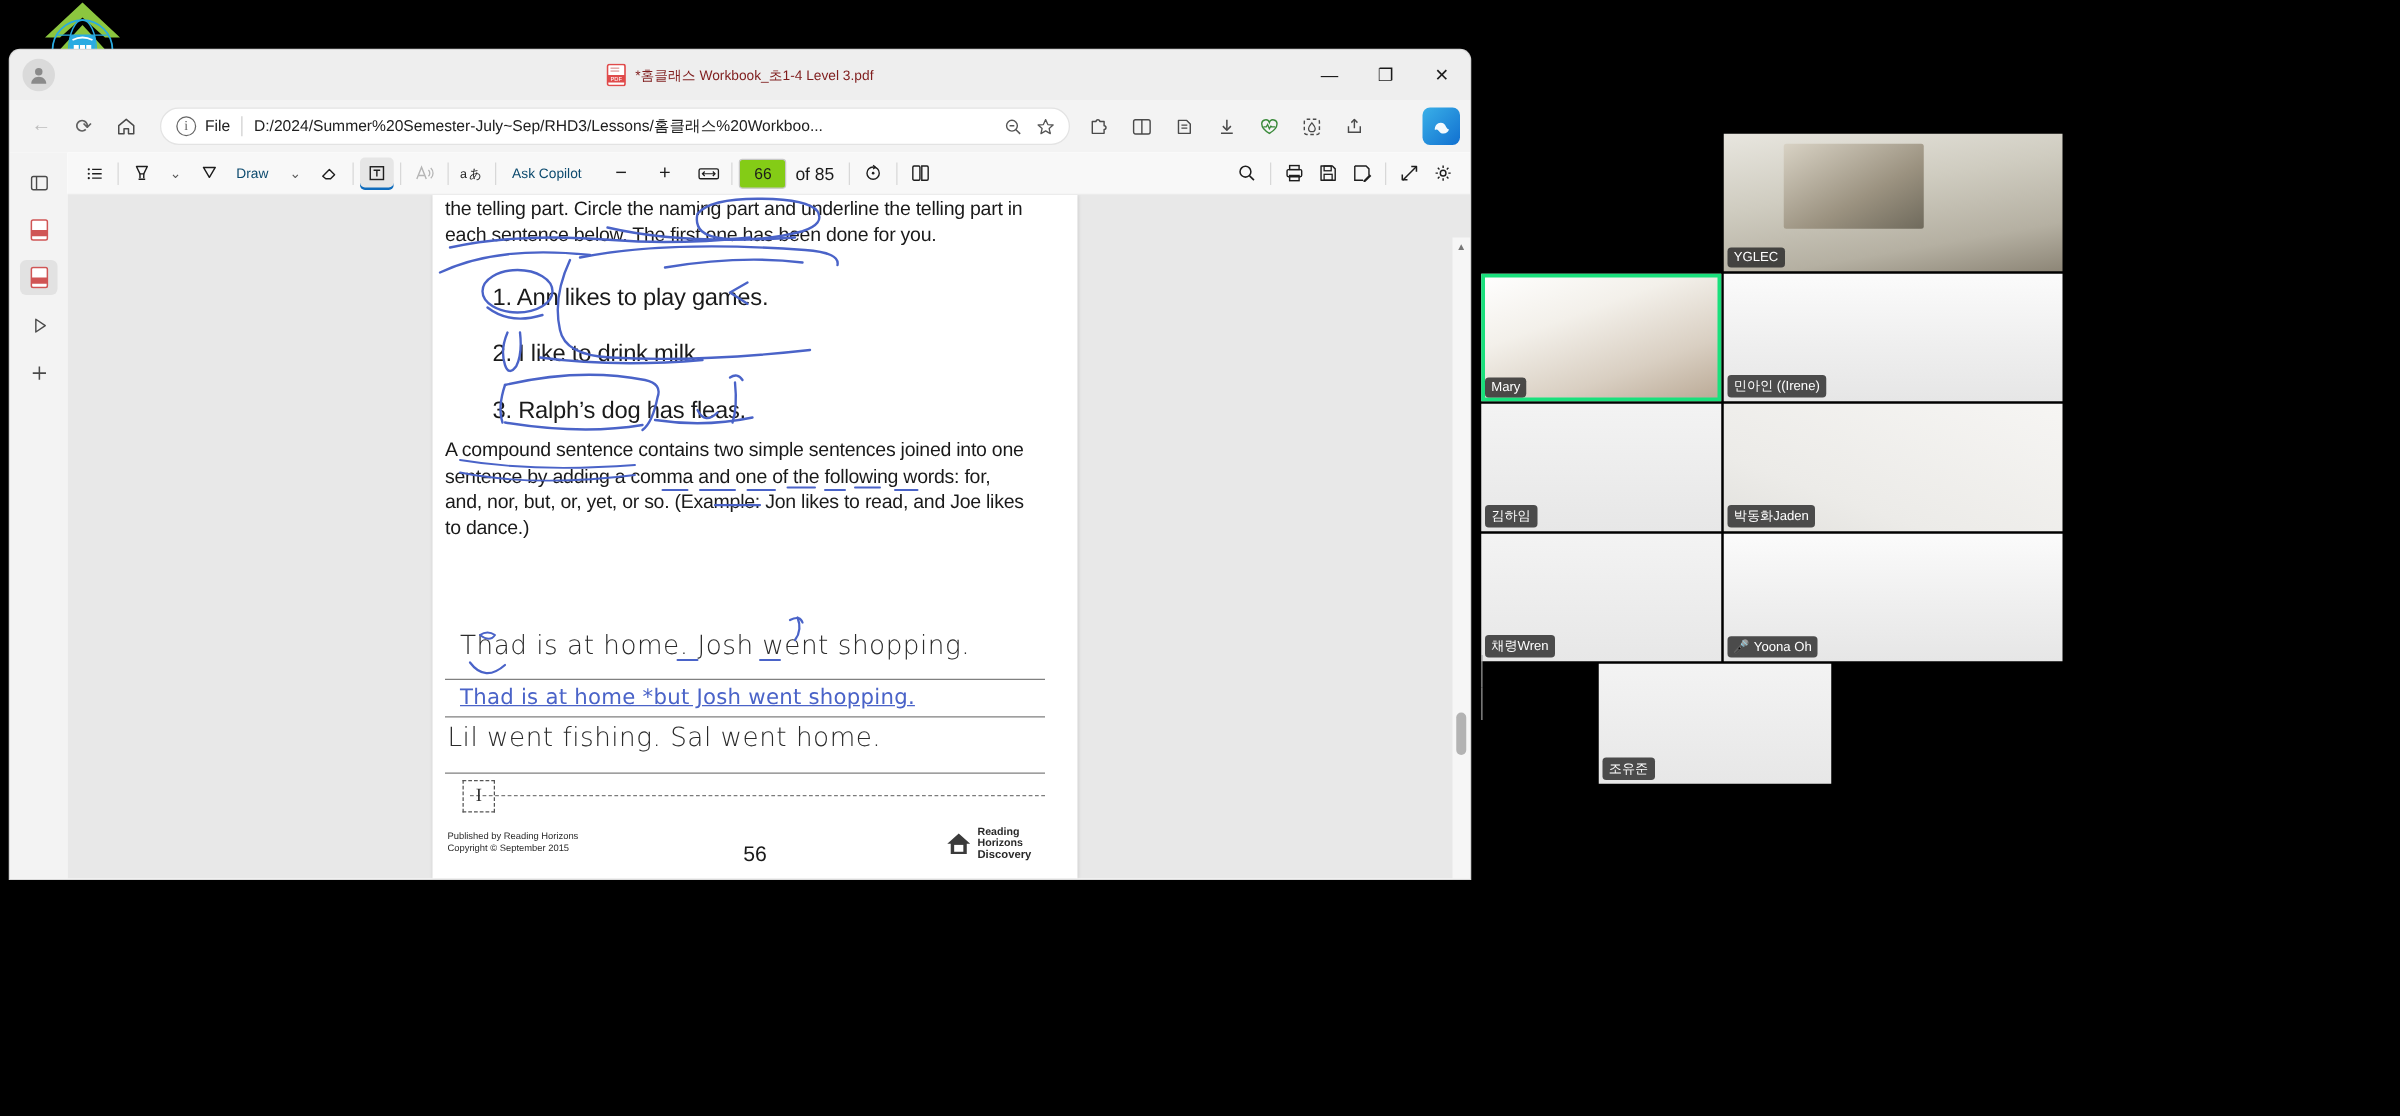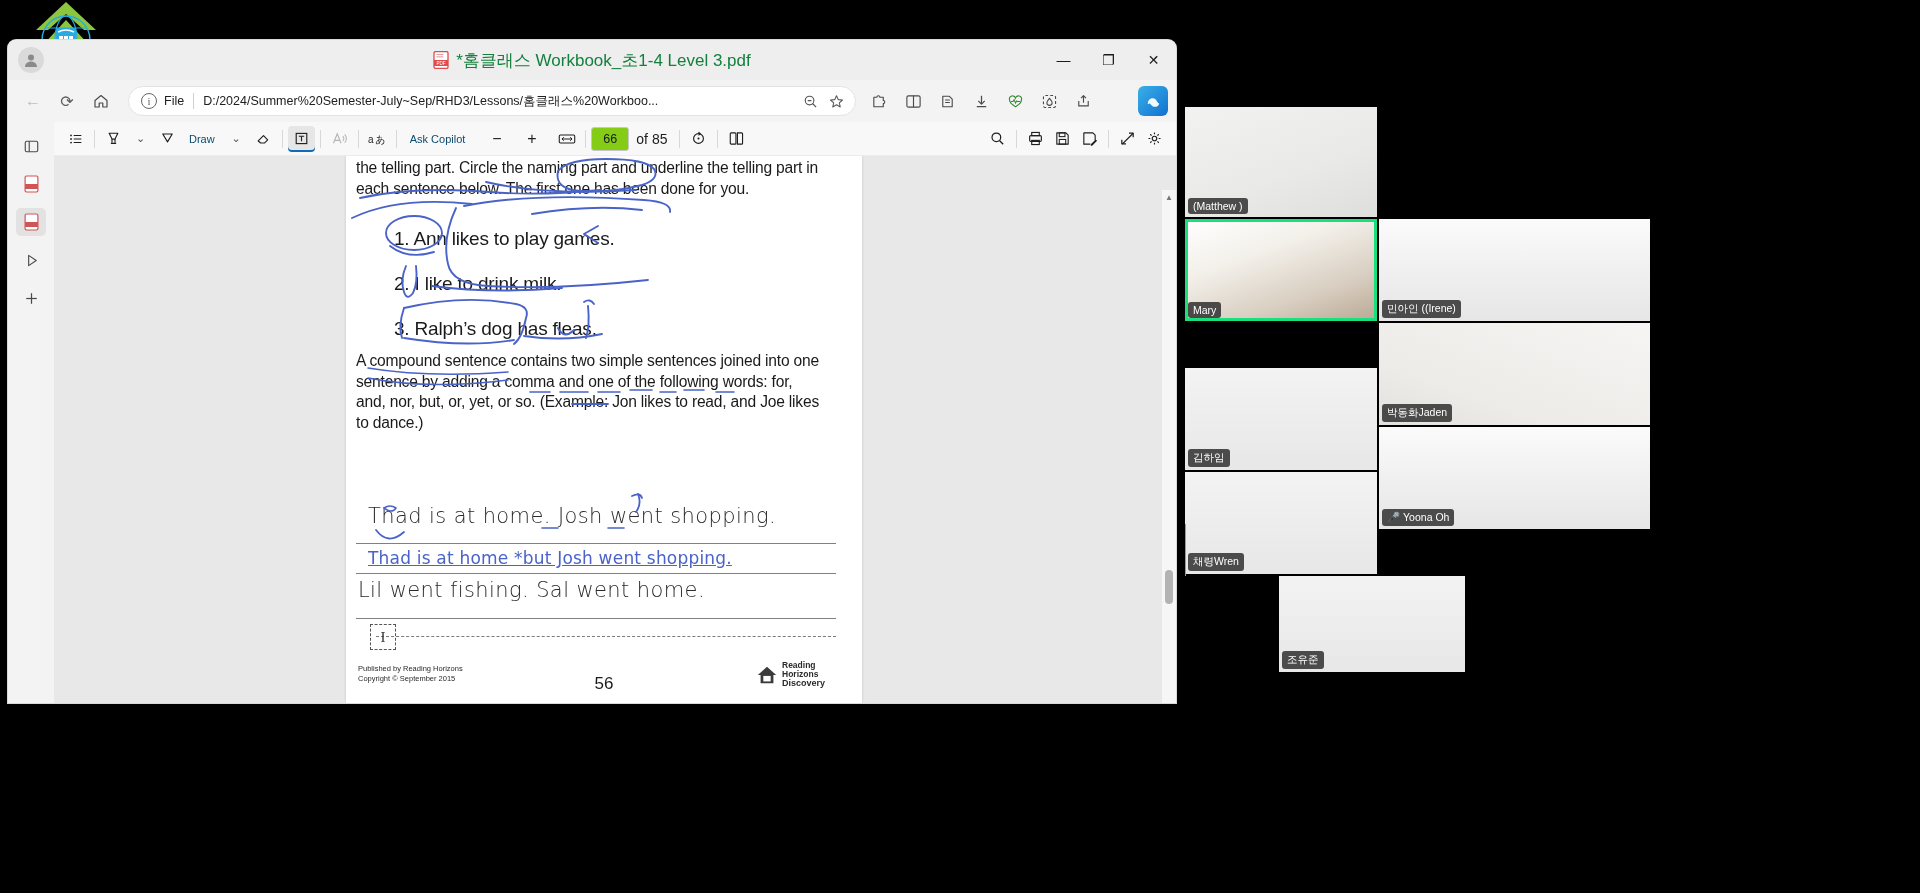--- a/index.html
+++ b/index.html
@@ -20,21 +20,21 @@
     position: absolute; left: 8px; top: 40px; width: 1168px; height: 663px;
     background: #f3f3f3; border-radius: 8px 8px 0 0; overflow: hidden;
     box-shadow: 0 0 0 1px #d9d9d9;
   }
   
   .titlebar { position: relative; height: 40px; background: #eeeeee; }
   .avatar-btn { position: absolute; left: 10px; top: 7px; width: 26px; height: 26px; border-radius: 50%; background: #dadada; display:flex; align-items:center; justify-content:center;}
   .avatar-btn svg { display:block; }
   .tab-title { position: absolute; left: 0; top: 0; width: 100%; height: 40px; display: flex; align-items: center; justify-content: center; gap: 7px; }
   .tab-title .pdf-ico { width: 16px; height: 18px; }
-  .tab-title span { font-size: 17px; color: #15803d; white-space: nowrap; }
+  .tab-title span { font-size: 11px; color: #7f1d1d; white-space: nowrap; }
   .wbtns { position: absolute; right: 0; top: 0; height: 40px; display: flex; }
   .wbtn { width: 45px; height: 40px; display: flex; align-items: center; justify-content: center; font-size: 14px; color: #1b1b1b; }
 
   
   .navbar { position: relative; height: 42px; background: #f3f3f3; display: flex; align-items: center; padding: 0 8px; }
   .nbtn { width: 34px; height: 30px; display:flex; align-items:center; justify-content:center; border-radius:5px; color:#5f5f5f; }
   .nbtn.dim { color: #bdbdbd; }
   .omnibox {
     flex: 1; height: 30px; margin: 0 6px 0 10px; background: #fff; border-radius: 16px;
     display: flex; align-items: center; padding: 0 6px 0 12px; border: 1px solid #e3e3e3;
@@ -124,21 +124,21 @@
     font-size: 10.5px; padding: 2px 5px; border-radius: 3px; white-space: nowrap; max-width: 96%;
     overflow: hidden; text-overflow: ellipsis;
   }
   .vtile.active { outline: 3px solid #19e07c; outline-offset: -3px; padding-left: 30px; }
   .vtile .mic { display: inline-block; color: #ff6060; margin-right: 3px; }
   .grad-a { background: linear-gradient(160deg,#f2f2f0 0%,#e9e9e7 60%,#dededc 100%); }
   .grad-b { background: linear-gradient(180deg,#fbfbfb 0%,#efefef 55%,#e6e6e6 100%); }
   .grad-c { background: linear-gradient(200deg,#f6f5f3 0%,#ecebe8 70%,#e2e1dd 100%); }
   .grad-room { background: linear-gradient(170deg,#e8e6df 0%,#cfccc0 40%,#b5b0a2 75%,#8d8677 100%); }
   .grad-mary { background: linear-gradient(160deg,#ffffff 0%,#f3f0ea 35%,#d9cfc2 70%,#b9a894 100%); }
-  .grad-dim { background: linear-gradient(180deg,#f3f3f3 0%,#e7e7e7 100%); margin-top: 45px; }
+  .grad-dim { background: linear-gradient(180deg,#f3f3f3 0%,#e7e7e7 100%); }
   .vgrip { position: absolute; left: 1185px; top: 524px; width: 4px; height: 26px; }
   .vgrip i { display:block; width:1px; height:26px; background:#9a9a9a; float:left; margin-right:2px; }
 </style>
 </head>
 <body>
 
 <div id="root">
 
   <div class="desk-logo">
     <svg width="76" height="80" viewBox="0 0 76 80">
@@ -526,24 +526,25 @@
             <div class="thumb"></div>
 
           </div>
         </div>
       </div>
     </div>
   </div>
 
   <div class="vc">
 
-    <div class="vtile grad-a" style="left:0px;  top:0px;   width:192px; height:110px;">
-      <div class="label">(Matthew )</div>
-    </div>
-
+
+    <div class="vtile grad-room" style="left:194px;top:0px;  width:271px; height:110px;">
+      <div style="position:absolute;left:48px;top:8px;width:112px;height:68px;background:linear-gradient(150deg,#d8d2c4,#9b9280 60%,#6f6a5c);border-radius:2px"></div>
+      <div class="label">YGLEC</div>
+    </div>
 
     <div class="vtile grad-mary active" style="left:0px;  top:112px;width:192px; height:102px;">
       <div class="label">Mary</div>
     </div>
 
     <div class="vtile grad-b" style="left:194px;top:112px;width:271px; height:102px;">
       <div class="label">민아인 ((Irene)</div>
     </div>
 
     <div class="vtile grad-dim" style="left:0px;  top:216px;width:192px; height:102px;">

